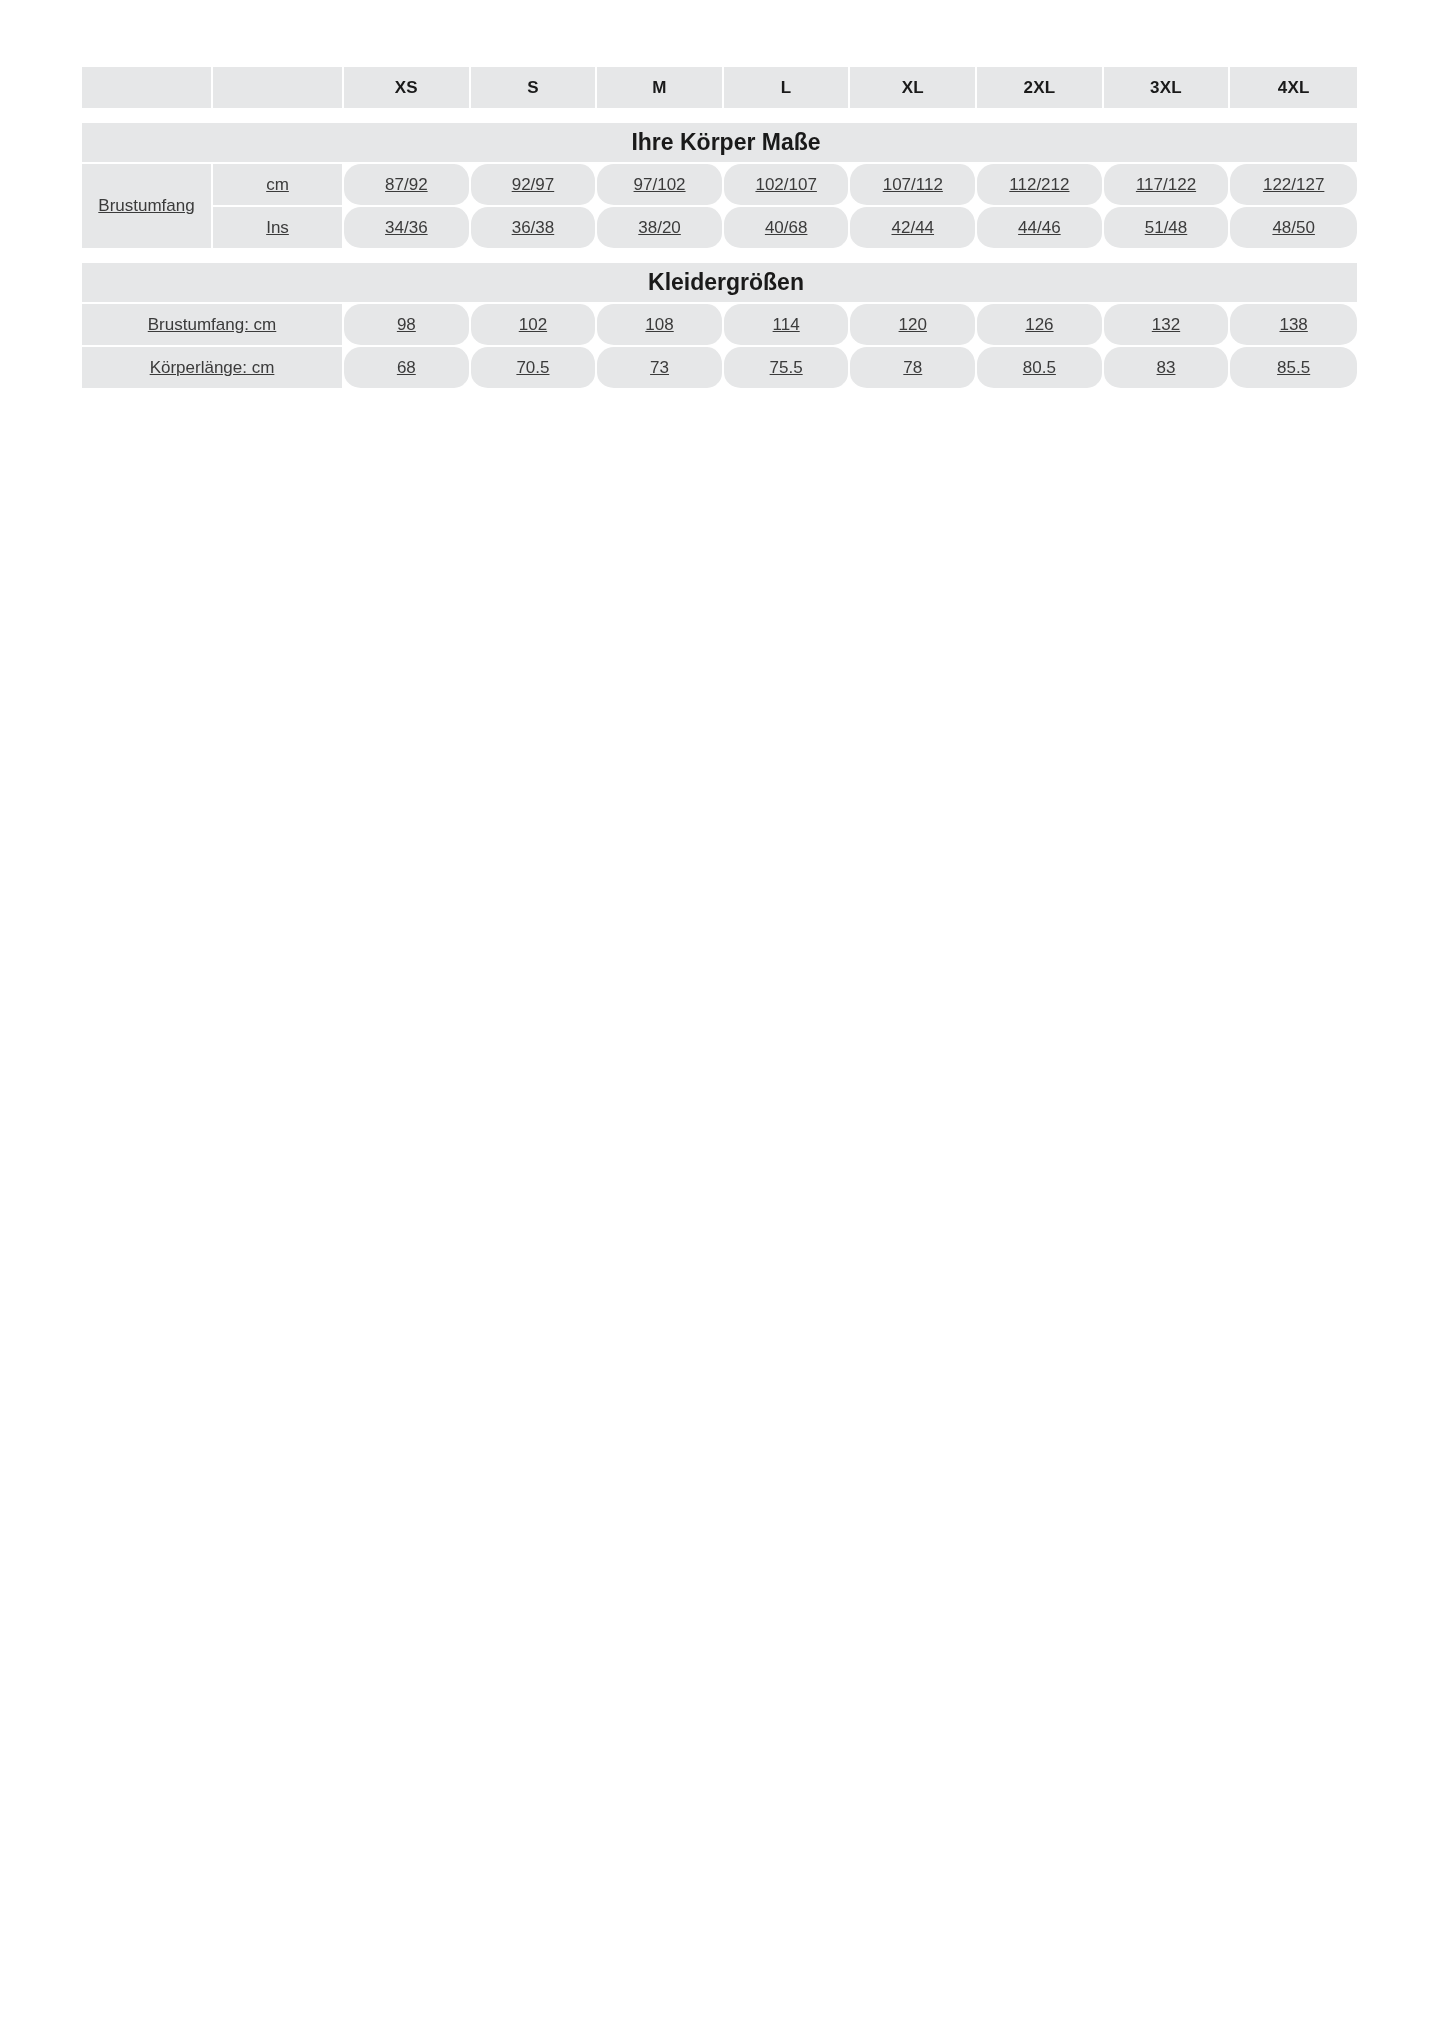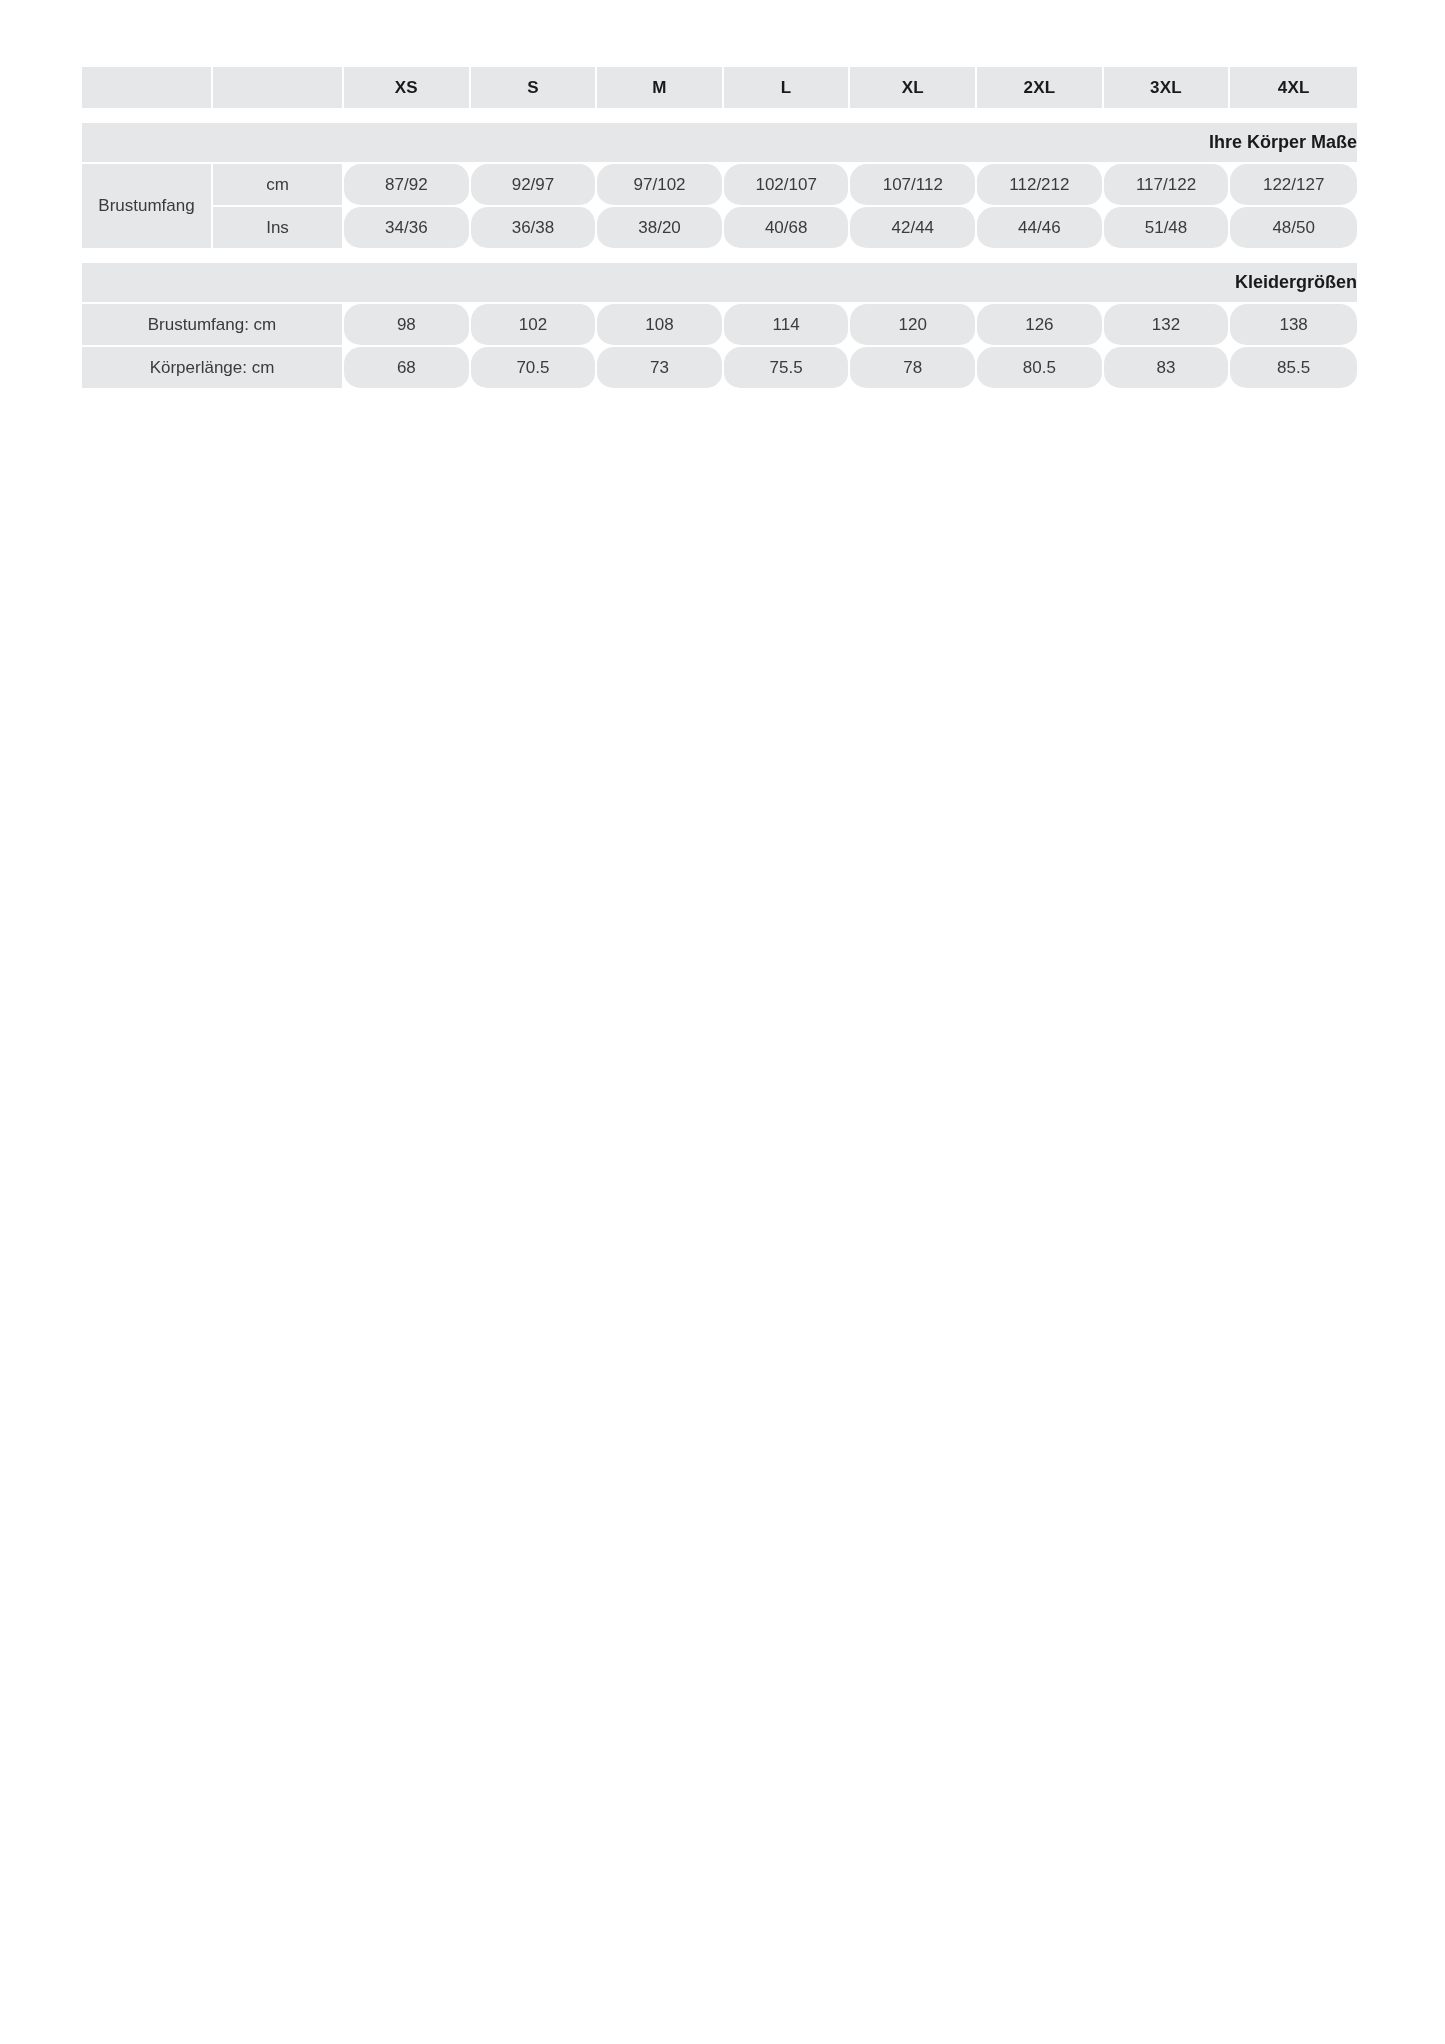--- a/index.html
+++ b/index.html
@@ -74,31 +74,32 @@
     height: 13px;
     background: #ffffff;
     border-right: none;
     border-bottom: none;
     padding: 0;
   }
 
   
   tr.section-row td {
     height: 39px;
-    text-align: right;
+    text-align: center;
     font-weight: bold;
-    font-size: 18px;
+    font-size: 23px;
     color: #1a1a1a;
     padding-left: 13px;
     border-right: none;
   }
 
   
   tr.data-row td {
     height: 41px;
+    text-decoration: underline;
   }
   td.row-label-merged {
     text-align: center;
     font-size: 17px;
     color: #3b3b3b;
     padding-left: 0;
   }
   td.unit-cell {
     font-size: 16px;
     color: #3b3b3b;

